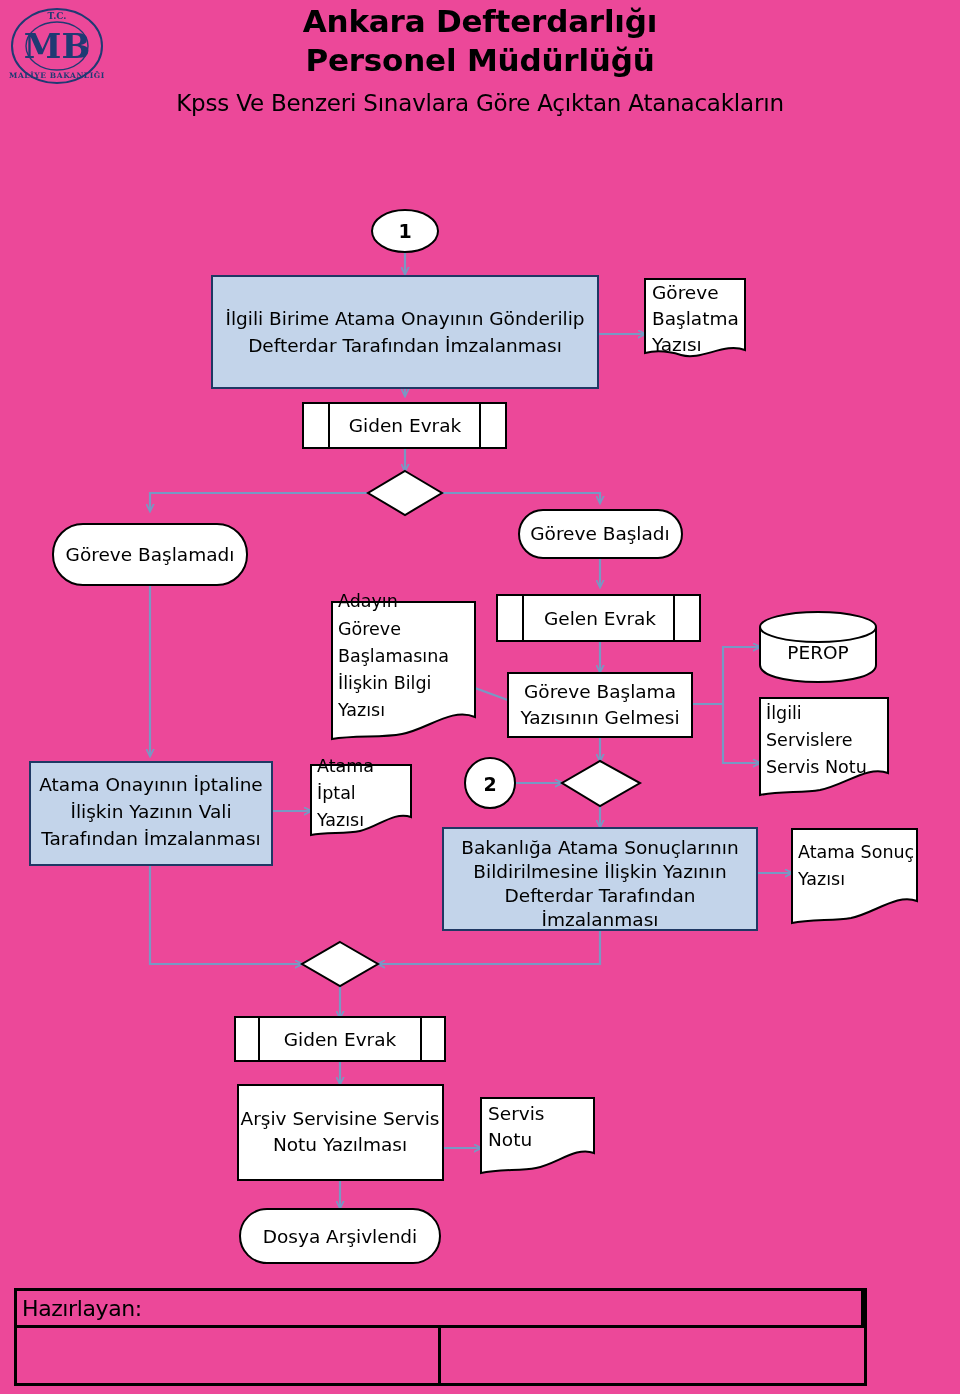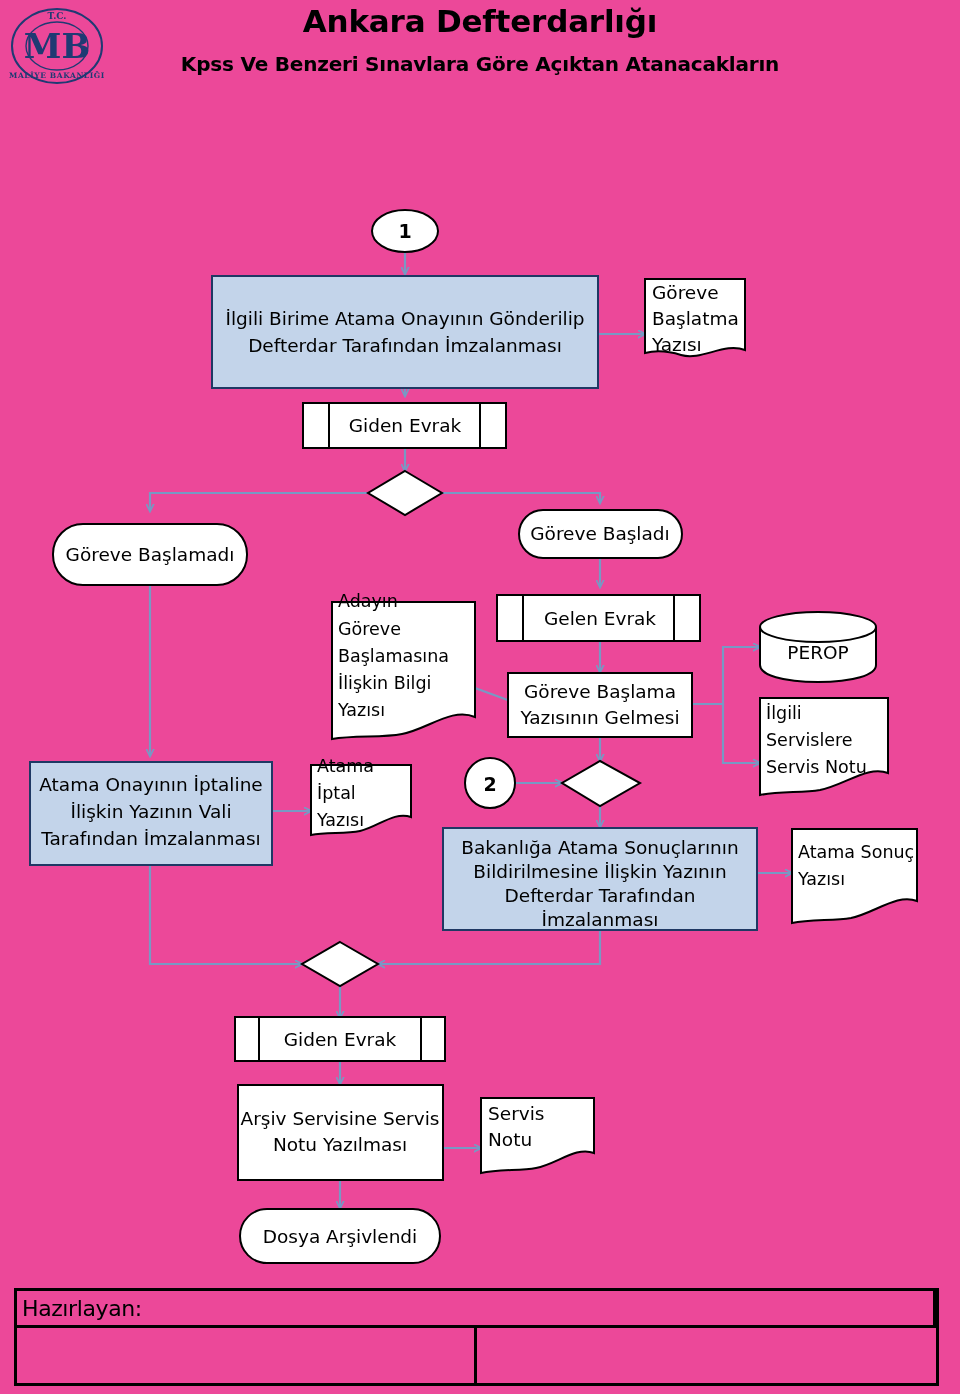--- a/index.html
+++ b/index.html
@@ -3,30 +3,30 @@
 <meta charset="utf-8">
 <style>
   html,body{margin:0;padding:0;background:#ffffff;}
   body{width:960px;height:1394px;font-family:"DejaVu Sans","Liberation Sans",sans-serif;color:#000;}
   #page{position:relative;width:960px;height:1394px;overflow:hidden;background:#ec4899;}
 
   
   #logo{position:absolute;left:8px;top:2px;width:98px;height:88px;}
   #title-block{position:absolute;left:0;top:2px;width:960px;text-align:center;}
   .t-line1,.t-line2{font-weight:bold;font-size:31px;line-height:39px;letter-spacing:-0.2px;}
-  .t-line3,.t-line4{font-weight:bold;font-size:20px;line-height:46px;letter-spacing:-0.2px;}
+  .t-line3,.t-line4{font-weight:normal;font-size:23px;line-height:46px;letter-spacing:-0.2px;}
 
   
   #diagram{position:absolute;left:0;top:195px;width:960px;height:1090px;}
   .flow-txt{font-family:"DejaVu Sans","Liberation Sans",sans-serif;font-size:18.5px;fill:#000;}
   .flow-txt-sm{font-family:"DejaVu Sans","Liberation Sans",sans-serif;font-size:17.5px;fill:#000;}
   .conn-num{font-family:"DejaVu Sans","Liberation Sans",sans-serif;font-size:19px;font-weight:bold;fill:#000;}
 
   
-  #footer{position:absolute;left:14px;top:1288px;width:925px;height:98px;
+  #footer{position:absolute;left:14px;top:1288px;width:853px;height:98px;
           border:3px solid #000;box-sizing:border-box;display:flex;flex-direction:column;}
   .f-row{display:flex;flex:0 0 auto;}
   .f-row.r1{height:34px;}
   .f-row.r2{flex:1 1 auto;border-top:3px solid #000;}
   .f-cell{flex:1 1 50%;display:flex;align-items:center;padding-left:5px;box-sizing:border-box;
           font-size:22px;letter-spacing:-0.4px;}
   .f-cell.left{border-right:3px solid #000;}
 </style>
 </head>
 <body>
@@ -36,20 +36,21 @@
   <svg id="logo" viewBox="0 0 98 88">
     <ellipse cx="49" cy="44" rx="45" ry="37" fill="none" stroke="#1f3a73" stroke-width="2"></ellipse>
     <ellipse cx="49" cy="44" rx="31" ry="24" fill="none" stroke="#1f3a73" stroke-width="1.4"></ellipse>
     <text x="49" y="17" text-anchor="middle" font-family="'DejaVu Serif',serif" font-size="9" font-weight="bold" fill="#1f3a73">T.C.</text>
     <text x="49" y="56" text-anchor="middle" font-family="'DejaVu Serif',serif" font-size="34" font-weight="bold" fill="#1f3a73">MB</text>
     <text x="49" y="76" text-anchor="middle" font-family="'DejaVu Serif',serif" font-size="7.5" font-weight="bold" fill="#1f3a73" letter-spacing="0.6">MALİYE BAKANLIĞI</text>
   </svg>
 
   <div id="title-block">
     <div class="t-line1">Ankara Defterdarlığı</div>
+    <div class="t-line2">Personel Müdürlüğü</div>
     <div class="t-line3">Kpss Ve Benzeri Sınavlara Göre Açıktan Atanacakların</div>
   </div>
 
   <svg id="diagram" viewBox="0 0 960 1090">
     <defs>
       <marker id="ah" markerWidth="9" markerHeight="9" refX="7.4" refY="4.5" orient="auto" markerUnits="userSpaceOnUse">
         <path d="M0,0.6 L8,4.5 L0,8.4" fill="none" stroke="#7899c4" stroke-width="1.7" stroke-linecap="round"></path>
       </marker>
     </defs>
 

